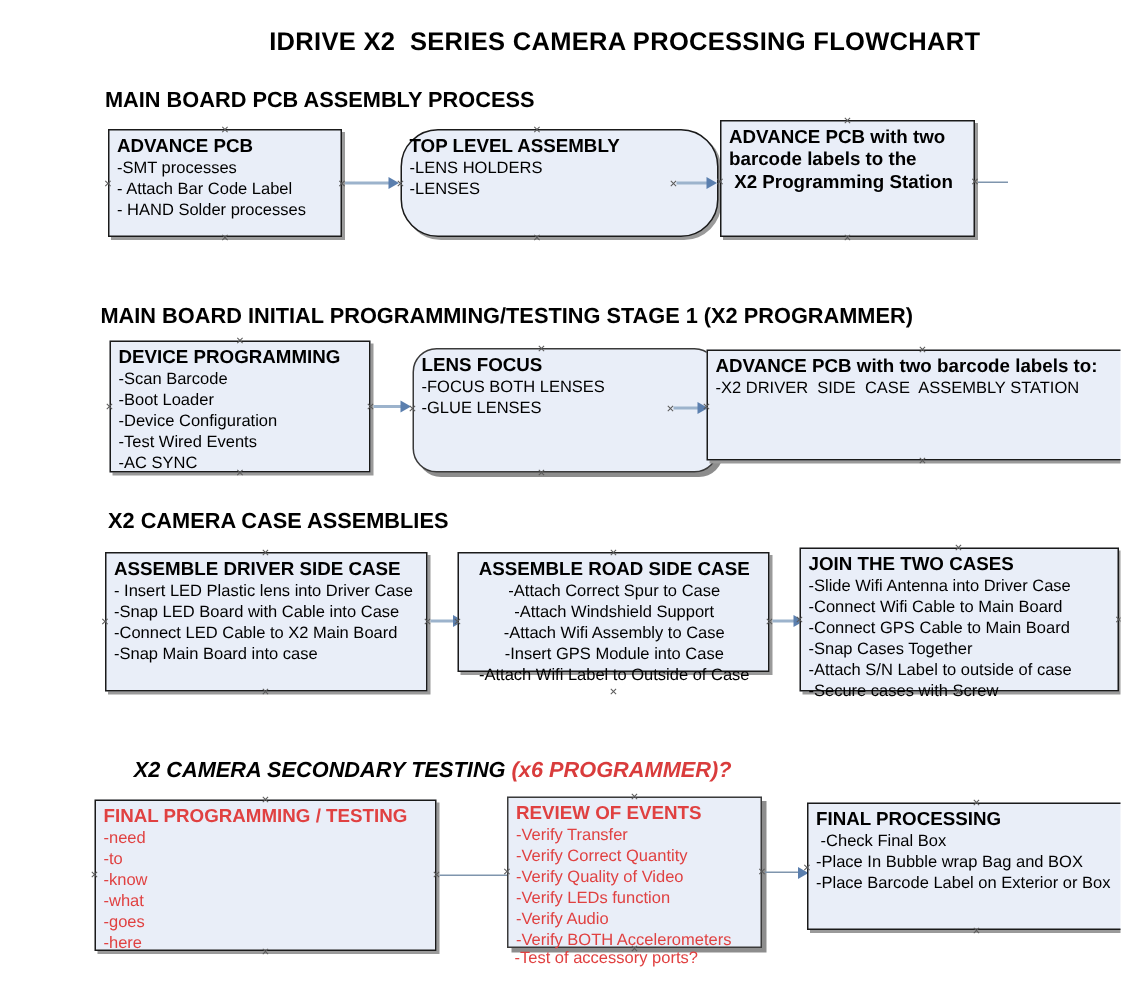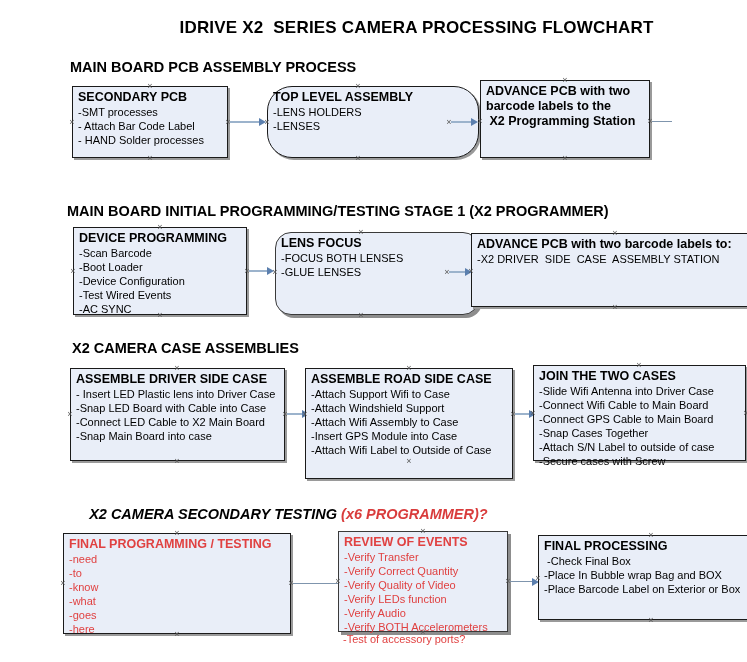--- a/index.html
+++ b/index.html
@@ -121,21 +121,21 @@
 </head>
 <body>
 
 <div class="canvas">
 
   <div class="doc-title">IDRIVE X2  SERIES CAMERA PROCESSING FLOWCHART</div>
 
   <div class="section-title" style="left:27px; top:59px;">MAIN BOARD PCB ASSEMBLY PROCESS</div>
 
   <div class="node" style="left:29px; top:86px; width:156px; height:72px;">
-    <div class="node-title">SECONDARY PCB</div>
+    <div class="node-title">ADVANCE PCB</div>
     <div class="node-line">-SMT processes</div>
     <div class="node-line">- Attach Bar Code Label</div>
     <div class="node-line">- HAND Solder processes</div>
   </div>
   <div class="handle" style="left:107px; top:86px;"></div>
   <div class="handle" style="left:107px; top:158px;"></div>
   <div class="handle" style="left:29px; top:122px;"></div>
   <div class="handle" style="left:185px; top:122px;"></div>
 
   <div class="conn" style="left:187px; top:121px; width:32px;"></div>
@@ -215,23 +215,23 @@
     <div class="node-line">-Snap Main Board into case</div>
   </div>
   <div class="handle" style="left:134px; top:368px;"></div>
   <div class="handle" style="left:134px; top:461px;"></div>
   <div class="handle" style="left:27px; top:414px;"></div>
   <div class="handle" style="left:242px; top:414px;"></div>
 
   <div class="conn" style="left:244px; top:413px; width:18px;"></div>
   <div class="conn-arrow" style="left:259px; top:410px;"></div>
 
-  <div class="node" style="left:262px; top:368px; width:208px; height:111px;">
+  <div class="node" style="left:262px; top:368px; width:208px; height:80px;text-align:center;">
     <div class="node-title">ASSEMBLE ROAD SIDE CASE</div>
-    <div class="node-line">-Attach Support Wifi to Case</div>
+    <div class="node-line">-Attach Correct Spur to Case</div>
     <div class="node-line">-Attach Windshield Support</div>
     <div class="node-line">-Attach Wifi Assembly to Case</div>
     <div class="node-line">-Insert GPS Module into Case</div>
     <div class="node-line">-Attach Wifi Label to Outside of Case</div>
   </div>
   <div class="handle" style="left:366px; top:368px;"></div>
   <div class="handle" style="left:366px; top:461px;"></div>
   <div class="handle" style="left:262px; top:414px;"></div>
   <div class="handle" style="left:470px; top:414px;"></div>
 

